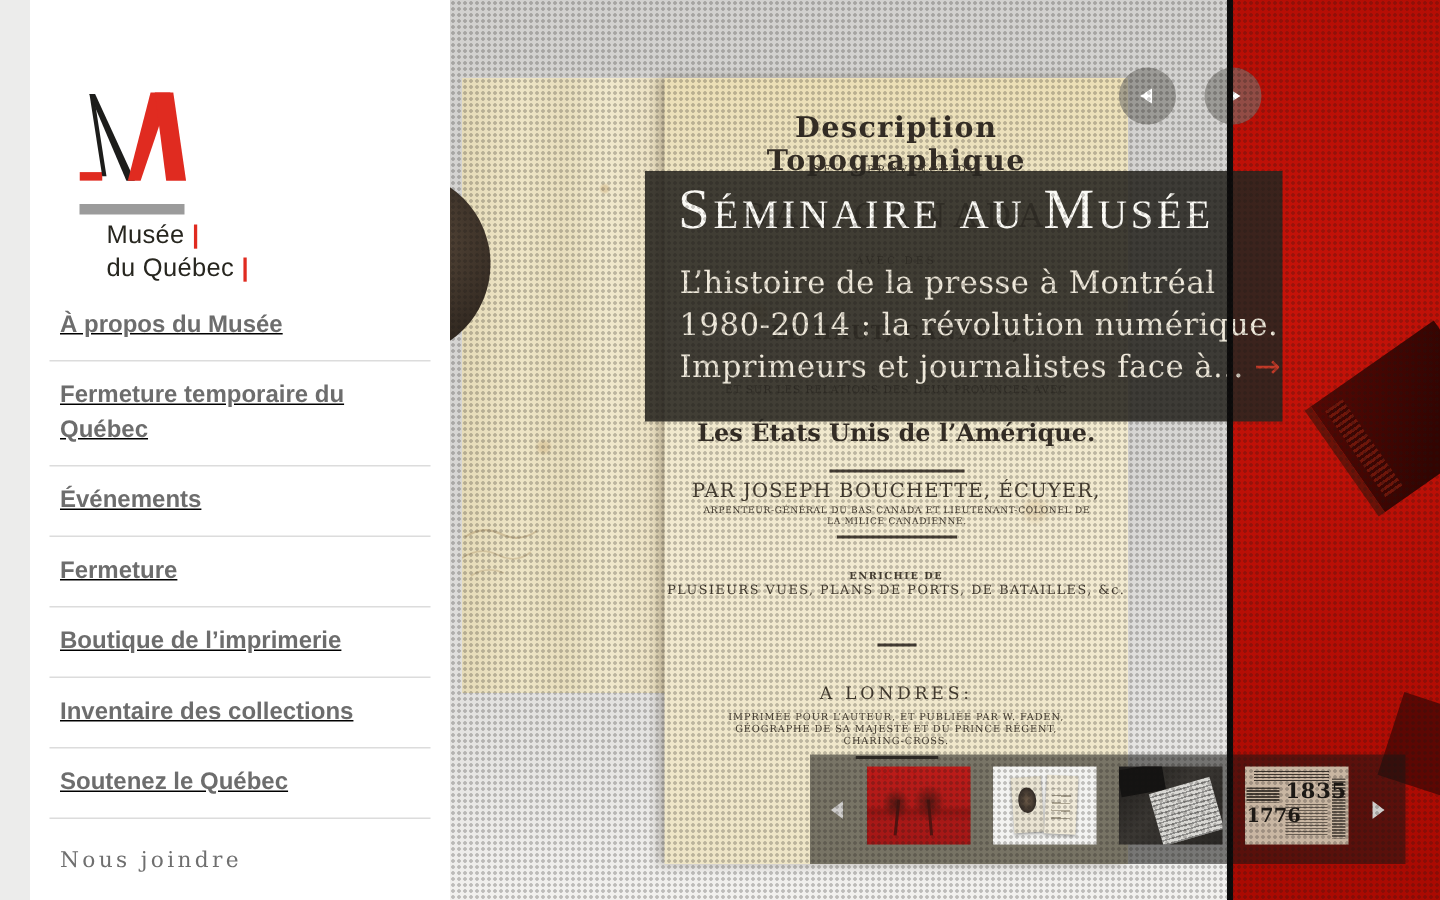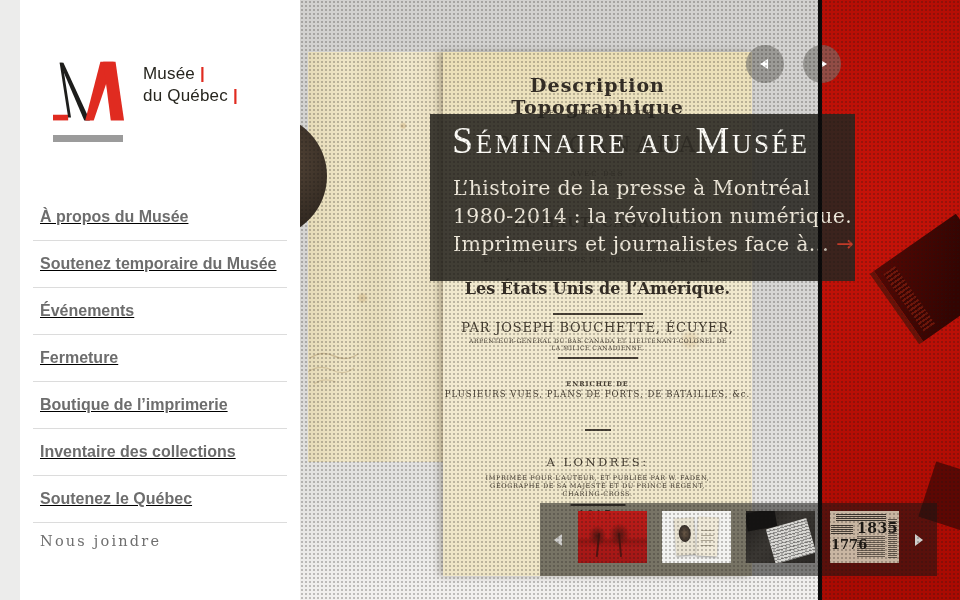--- a/index.html
+++ b/index.html
@@ -3,34 +3,34 @@
 <meta charset="utf-8">
 <style>
   html,body{margin:0;padding:0;}
   body{
     width:960px;height:600px;overflow:hidden;position:relative;
     font-family:"Liberation Sans",sans-serif;background:#ffffff;
   }
   
   .sidebar{position:absolute;left:0;top:0;width:300px;height:600px;background:#ffffff;z-index:20;}
   .sidebar-edge{position:absolute;left:0;top:0;width:20px;height:600px;background:#ececeb;}
-  .logo{position:absolute;left:53px;top:60px;display:flex;align-items:flex-start;cursor:pointer;}
+  .logo{position:absolute;left:53px;top:60px;display:flex;align-items:flex-start;cursor:pointer;flex-direction:column;}
   .logo-m{width:72px;}
   .logo-bar{width:70px;height:7px;background:#9b9b9b;margin-top:7px;}
   .logo-text{margin-left:18px;margin-top:3px;font-size:17px;line-height:22px;color:#27261f;font-weight:500;letter-spacing:.2px;}
   .logo-text .sep{color:#e02b20;font-weight:bold;margin-left:5px;}
   .menu{position:absolute;left:33px;top:194px;width:254px;list-style:none;margin:0;padding:0;text-decoration:underline;}
   .menu li{
     padding:11px 0 12px 7px;border-bottom:1px solid #dcdcdc;
     font-size:16px;font-weight:bold;color:#6d6d6d;line-height:23px;cursor:pointer;
   }
   .menu2{position:absolute;left:33px;top:524px;width:254px;list-style:none;margin:0;padding:0;}
   .menu2 li{
     padding:9px 0 9px 7px;font-family:"DejaVu Serif",serif;font-size:14.5px;
-    letter-spacing:2.2px;color:#6f6f6f;cursor:pointer;
+    letter-spacing:2.2px;color:#6f6f6f;cursor:pointer;margin-top:33px;
   }
   
   .carousel{position:absolute;left:300px;top:0;width:660px;height:600px;overflow:hidden;background:#d5d4d2;}
   .dots{position:absolute;inset:0;z-index:10;pointer-events:none;
     background-image:radial-gradient(rgba(25,22,20,.24) 1px, rgba(25,22,20,0) 1.45px);
     background-size:4px 4px;}
   
   .photo{position:absolute;left:0;top:0;width:518px;height:600px;z-index:1;
     background:linear-gradient(180deg,#d2d1cf 0%,#d7d6d4 55%,#e6e5e3 85%,#f2f1ef 100%);}
   .page-left{position:absolute;left:8px;top:52px;width:136px;height:410px;
@@ -137,21 +137,21 @@
       <div class="logo-bar"></div>
     </div>
     <div class="logo-text">
       <div><span>Musée</span><span class="sep">|</span></div>
       <div><span>du Québec</span><span class="sep">|</span></div>
     </div>
   </div>
 
   <ul class="menu">
     <li>À propos du Musée</li>
-    <li>Soutenez temporaire du Musée</li>
+    <li>Fermeture temporaire du Québec</li>
     <li>Événements</li>
     <li>Fermeture</li>
     <li>Boutique de l’imprimerie</li>
     <li>Inventaire des collections</li>
     <li>Soutenez le Québec</li>
   </ul>
 
   <ul class="menu2">
     <li>Nous joindre</li>
   </ul>

